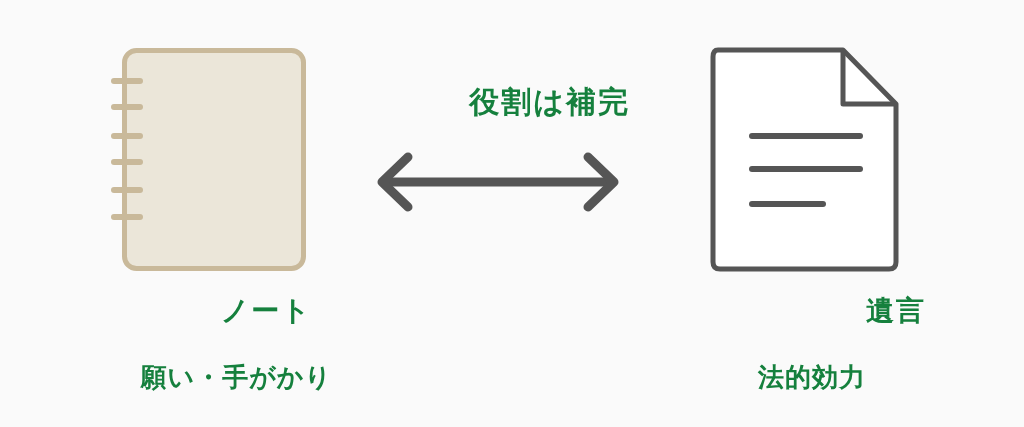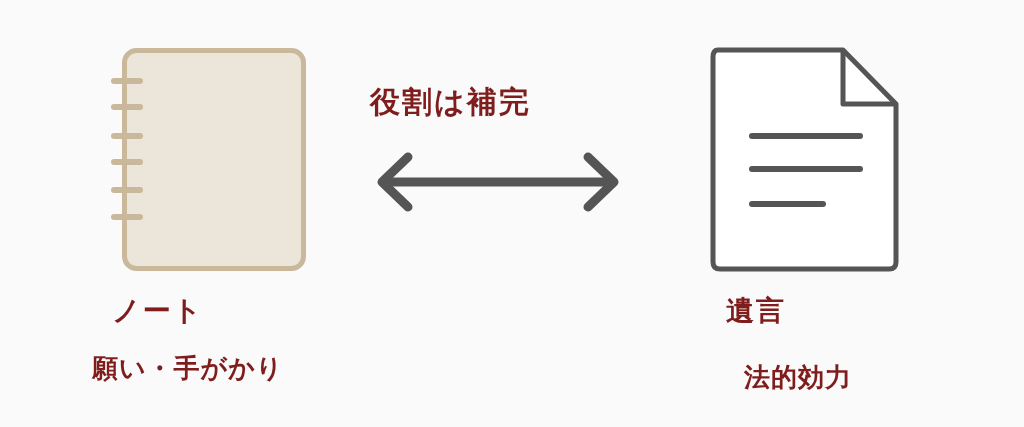--- a/index.html
+++ b/index.html
@@ -5,21 +5,21 @@
   html, body { margin: 0; padding: 0; }
   body {
     width: 1024px; height: 427px; overflow: hidden;
     background: #fafafa;
     font-family: "DejaVu Sans", "Liberation Sans", sans-serif;
     position: relative;
   }
   .abs { position: absolute; }
   .icon svg { display: block; }
   .title {
-    font-weight: bold; color: #7f1d1d; text-align: left;
+    font-weight: bold; color: #15803d; text-align: right;
     white-space: nowrap;
   }
   .big { font-size: 28px; letter-spacing: 2px; }
   .sub { font-size: 26px; letter-spacing: 1px; }
   .relation { font-size: 30px; letter-spacing: 2px; }
 </style>
 </head>
 <body>
 
 <div class="abs icon" style="left:104px; top:40px;">
@@ -30,21 +30,21 @@
       <line x1="10" y1="67" x2="36" y2="67"></line>
       <line x1="10" y1="96" x2="36" y2="96"></line>
       <line x1="10" y1="122" x2="36" y2="122"></line>
       <line x1="10" y1="150" x2="36" y2="150"></line>
       <line x1="10" y1="177" x2="36" y2="177"></line>
     </g>
   </svg>
 </div>
 
 <div class="abs title big" style="left:112px; top:292px; width:200px;">ノート</div>
-<div class="abs title sub" style="left:92px; top:351px; width:240px;">願い・手がかり</div>
+<div class="abs title sub" style="left:92px; top:360px; width:240px;">願い・手がかり</div>
 
 <div class="abs title relation" style="left:370px; top:82px; width:260px;">役割は補完</div>
 <div class="abs icon" style="left:370px; top:145px;">
   <svg width="260" height="80" viewBox="0 0 260 80">
     <g stroke="#555555" stroke-width="9" stroke-linecap="round" stroke-linejoin="round" fill="none">
       <line x1="14" y1="37" x2="242" y2="37"></line>
       <polyline points="38,12 12,37 38,62"></polyline>
       <polyline points="218,12 244,37 218,62"></polyline>
     </g>
   </svg>
@@ -56,13 +56,13 @@
     <polyline points="143,10 143,64 196,64" fill="none" stroke="#555555" stroke-width="5" stroke-linejoin="round"></polyline>
     <g stroke="#555555" stroke-width="6" stroke-linecap="round">
       <line x1="52" y1="96" x2="160" y2="96"></line>
       <line x1="52" y1="129" x2="160" y2="129"></line>
       <line x1="52" y1="164" x2="123" y2="164"></line>
     </g>
   </svg>
 </div>
 
 <div class="abs title big" style="left:726px; top:292px; width:200px;">遺言</div>
-<div class="abs title sub" style="left:744px; top:360px; width:200px;">法的効力</div>
+<div class="abs title sub" style="left:666px; top:360px; width:200px;">法的効力</div>
 
 </body></html>

